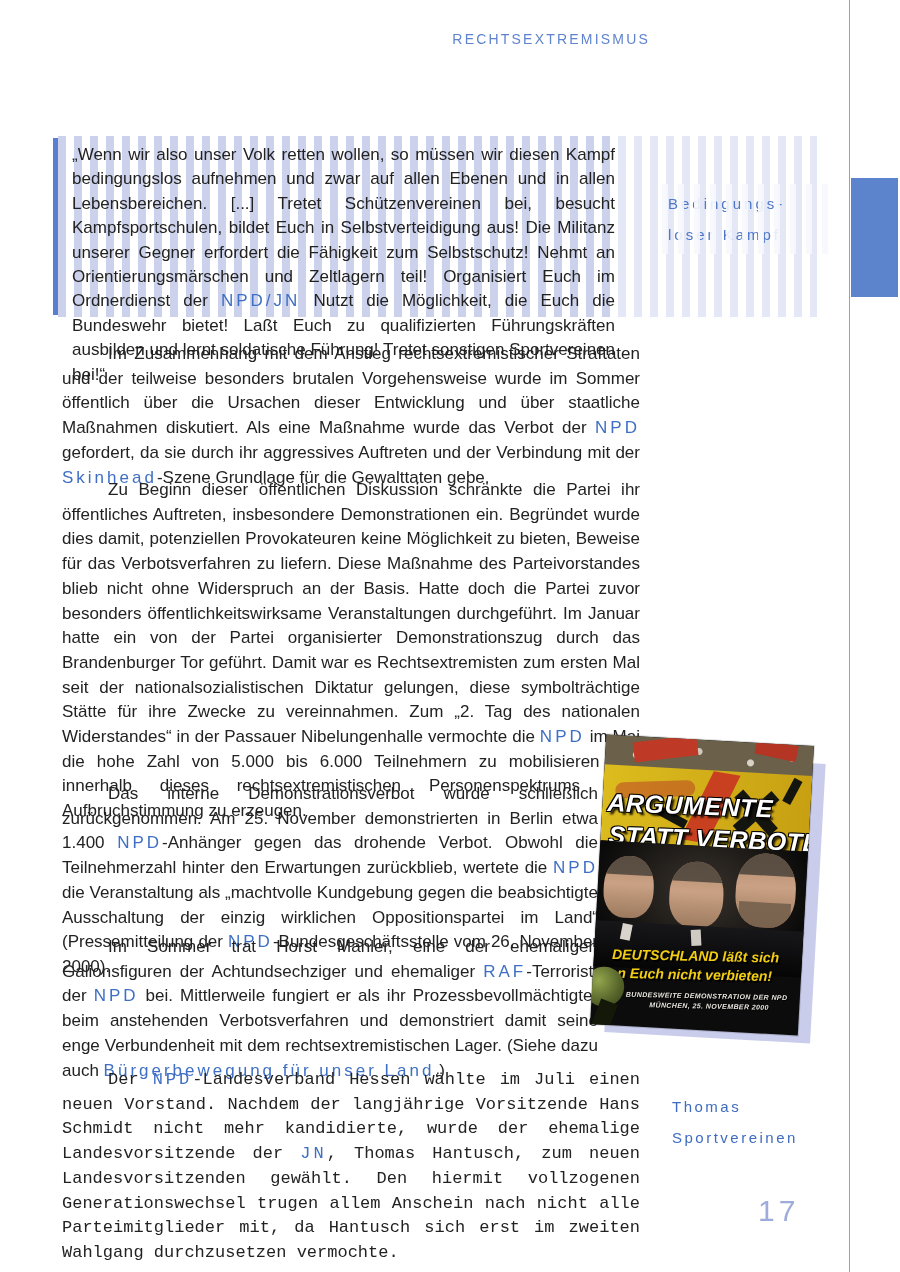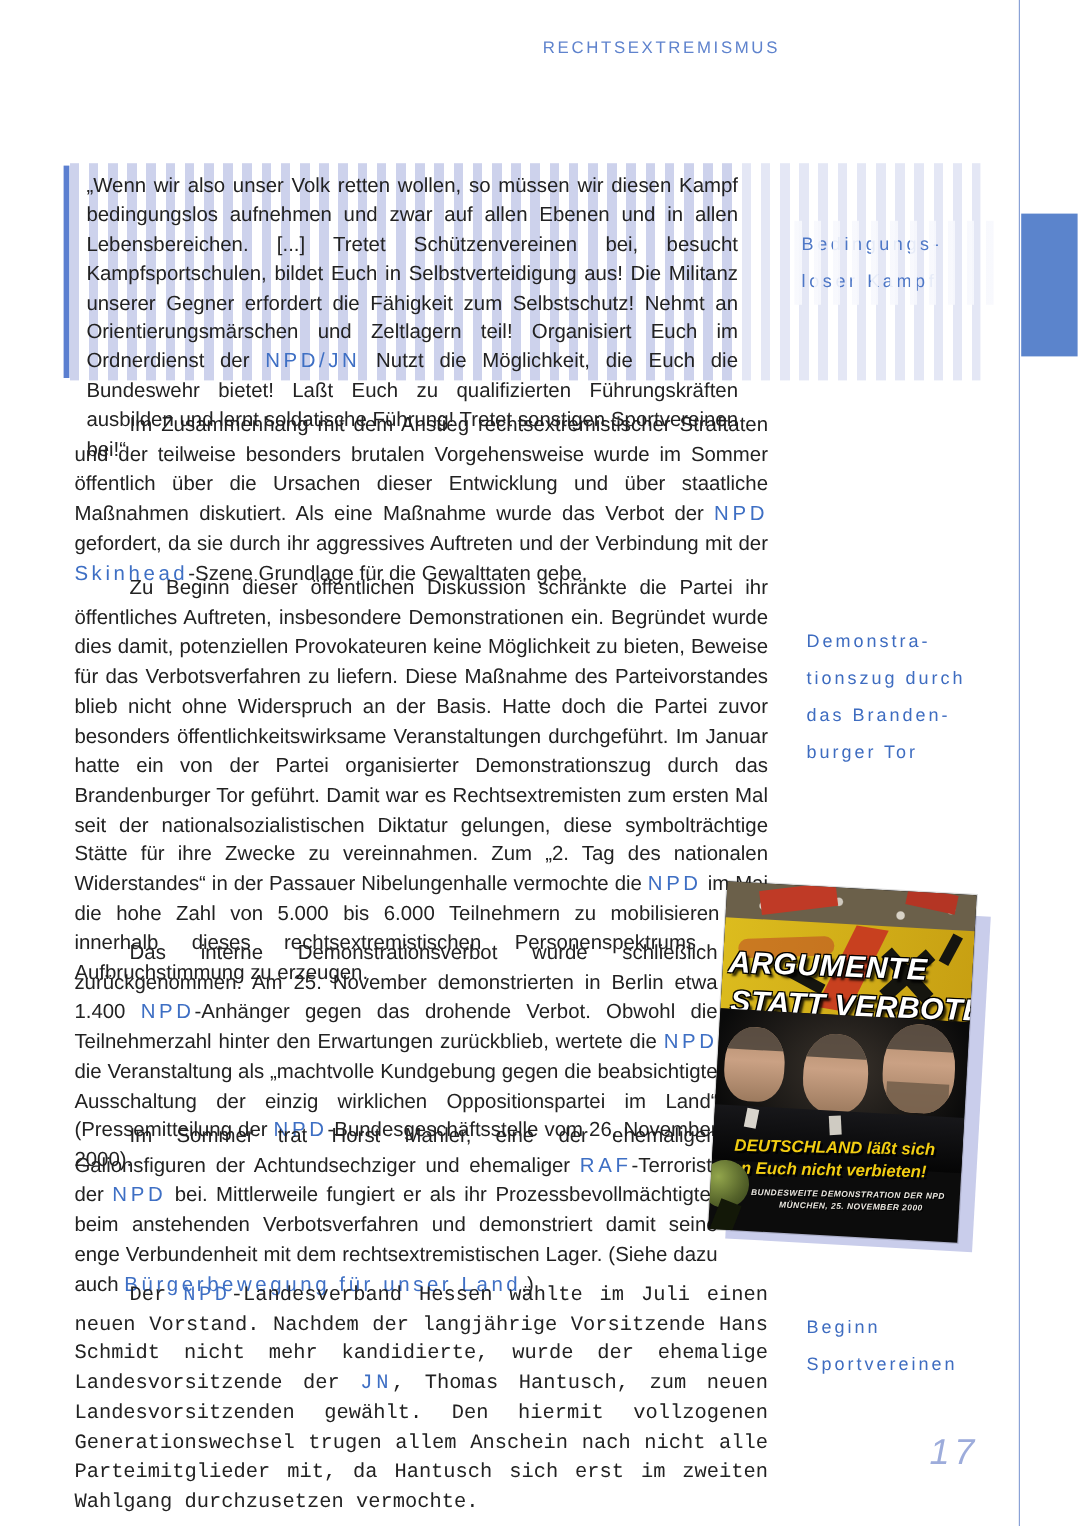--- a/index.html
+++ b/index.html
@@ -42,21 +42,21 @@
   .p4{top:935px;width:536px;}
   .p5{top:1068px;width:578px;font-family:Liberation Mono, monospace;}
   .b{color:#3e6fc4;letter-spacing:3px;}
 
   
   .mnote{left:672px;width:176px;font-size:15px;line-height:31px;letter-spacing:2.5px;color:#3e6cc0;}
   .note2{top:519px;}
   .note3{top:1091px;}
 
   
-  .pagenum{left:758px;top:1194px;width:58px;font-size:30px;letter-spacing:4px;color:#9dacdb;text-align:right;font-style:italic;}
+  .pagenum{left:758px;top:1194px;width:58px;font-size:30px;letter-spacing:4px;color:#9dacdb;}
 
   
   .poster-shadow{left:612px;top:758px;width:206px;height:280px;background:#c9cdeb;transform:rotate(3.2deg);}
   .poster{left:598px;top:740px;width:208px;height:290px;background:#0c0c0c;overflow:hidden;
           transform:rotate(3.2deg);box-shadow:0 0 0 1px rgba(0,0,0,.15);}
   .po-crowd{left:0;top:0;width:208px;height:34px;background:#6b604a;
         background-image:radial-gradient(circle at 15% 55%,#ddd8cf 0 3px,rgba(0,0,0,0) 4px),
                          radial-gradient(circle at 45% 35%,#cfc9be 0 3px,rgba(0,0,0,0) 4px),
                          radial-gradient(circle at 70% 60%,#d8d2c6 0 3px,rgba(0,0,0,0) 4px),
                          radial-gradient(circle at 90% 40%,#c5bfb2 0 3px,rgba(0,0,0,0) 4px);}
@@ -121,28 +121,22 @@
         <div>loser Kampf</div>
       </div>
   </div>
 
   <div class="abs para p1"><span>Im Zusammenhang mit dem Anstieg rechtsextremistischer Straftaten und der teilweise besonders brutalen Vorgehensweise wurde im Sommer öffentlich über die Ursachen dieser Entwicklung und über staatliche Maßnahmen diskutiert. Als eine Maßnahme wurde das Verbot der </span><span class="b">NPD</span><span> gefordert, da sie durch ihr aggressives Auftreten und der Verbindung mit der </span><span class="b">Skinhead</span><span>-Szene Grundlage für die Gewalttaten gebe.</span></div>
   <div class="abs para p2"><span>Zu Beginn dieser öffentlichen Diskussion schränkte die Partei ihr öffentliches Auftreten, insbesondere Demonstrationen ein. Begründet wurde dies damit, potenziellen Provokateuren keine Möglichkeit zu bieten, Beweise für das Verbotsverfahren zu liefern. Diese Maßnahme des Parteivorstandes blieb nicht ohne Widerspruch an der Basis. Hatte doch die Partei zuvor besonders öffentlichkeitswirksame Veranstaltungen durchgeführt. Im Januar hatte ein von der Partei organisierter Demonstrationszug durch das Brandenburger Tor geführt. Damit war es Rechtsextremisten zum ersten Mal seit der nationalsozialistischen Diktatur gelungen, diese symbolträchtige Stätte für ihre Zwecke zu vereinnahmen. Zum „2. Tag des nationalen Widerstandes“ in der Passauer Nibelungenhalle vermochte die </span><span class="b">NPD</span><span> im Mai die hohe Zahl von 5.000 bis 6.000 Teilnehmern zu mobilisieren und innerhalb dieses rechtsextremistischen Personenspektrums eine Aufbruchstimmung zu erzeugen.</span></div>
   <div class="abs para p3"><span>Das interne Demonstrationsverbot wurde schließlich zurückgenommen. Am 25. November demonstrierten in Berlin etwa 1.400 </span><span class="b">NPD</span><span>-Anhänger gegen das drohende Verbot. Obwohl die Teilnehmerzahl hinter den Erwartungen zurückblieb, wertete die </span><span class="b">NPD</span><span> die Veranstaltung als „machtvolle Kundgebung gegen die beabsichtigte Ausschaltung der einzig wirklichen Oppositionspartei im Land“ (Pressemitteilung der </span><span class="b">NPD</span><span>-Bundesgeschäftsstelle vom 26. November 2000).</span></div>
   <div class="abs para p4"><span>Im Sommer trat Horst Mahler, eine der ehemaligen Galionsfiguren der Achtundsechziger und ehemaliger </span><span class="b">RAF</span><span>-Terrorist, der </span><span class="b">NPD</span><span> bei. Mittlerweile fungiert er als ihr Prozessbevollmächtigter beim anstehenden Verbotsverfahren und demonstriert damit seine enge Verbundenheit mit dem rechtsextremistischen Lager. (Siehe dazu auch </span><span class="b">Bürgerbewegung für unser Land</span><span>.)</span></div>
   <div class="abs para p5"><span>Der </span><span class="b">NPD</span><span>-Landesverband Hessen wählte im Juli einen neuen Vorstand. Nachdem der langjährige Vorsitzende Hans Schmidt nicht mehr kandidierte, wurde der ehemalige Landesvorsitzende der </span><span class="b">JN</span><span>, Thomas Hantusch, zum neuen Landesvorsitzenden gewählt. Den hiermit vollzogenen Generationswechsel trugen allem Anschein nach nicht alle Parteimitglieder mit, da Hantusch sich erst im zweiten Wahlgang durchzusetzen vermochte.</span></div>
 
-  <div class="abs mnote note2">
-      <div>Demonstra-</div>
-      <div>tionszug durch</div>
-      <div>das Branden-</div>
-      <div>burger Tor</div>
-    </div>
   <div class="abs mnote note3">
-      <div>Beginn</div>
+      <div>Thomas</div>
       <div>Sportvereinen</div>
     </div>
 
   <div class="abs poster-shadow"></div>
   <div class="abs poster">
     <div class="abs po-crowd">
       <div class="abs po-flag1"></div>
       <div class="abs po-flag2"></div>
     </div>
     <div class="abs po-banner">

